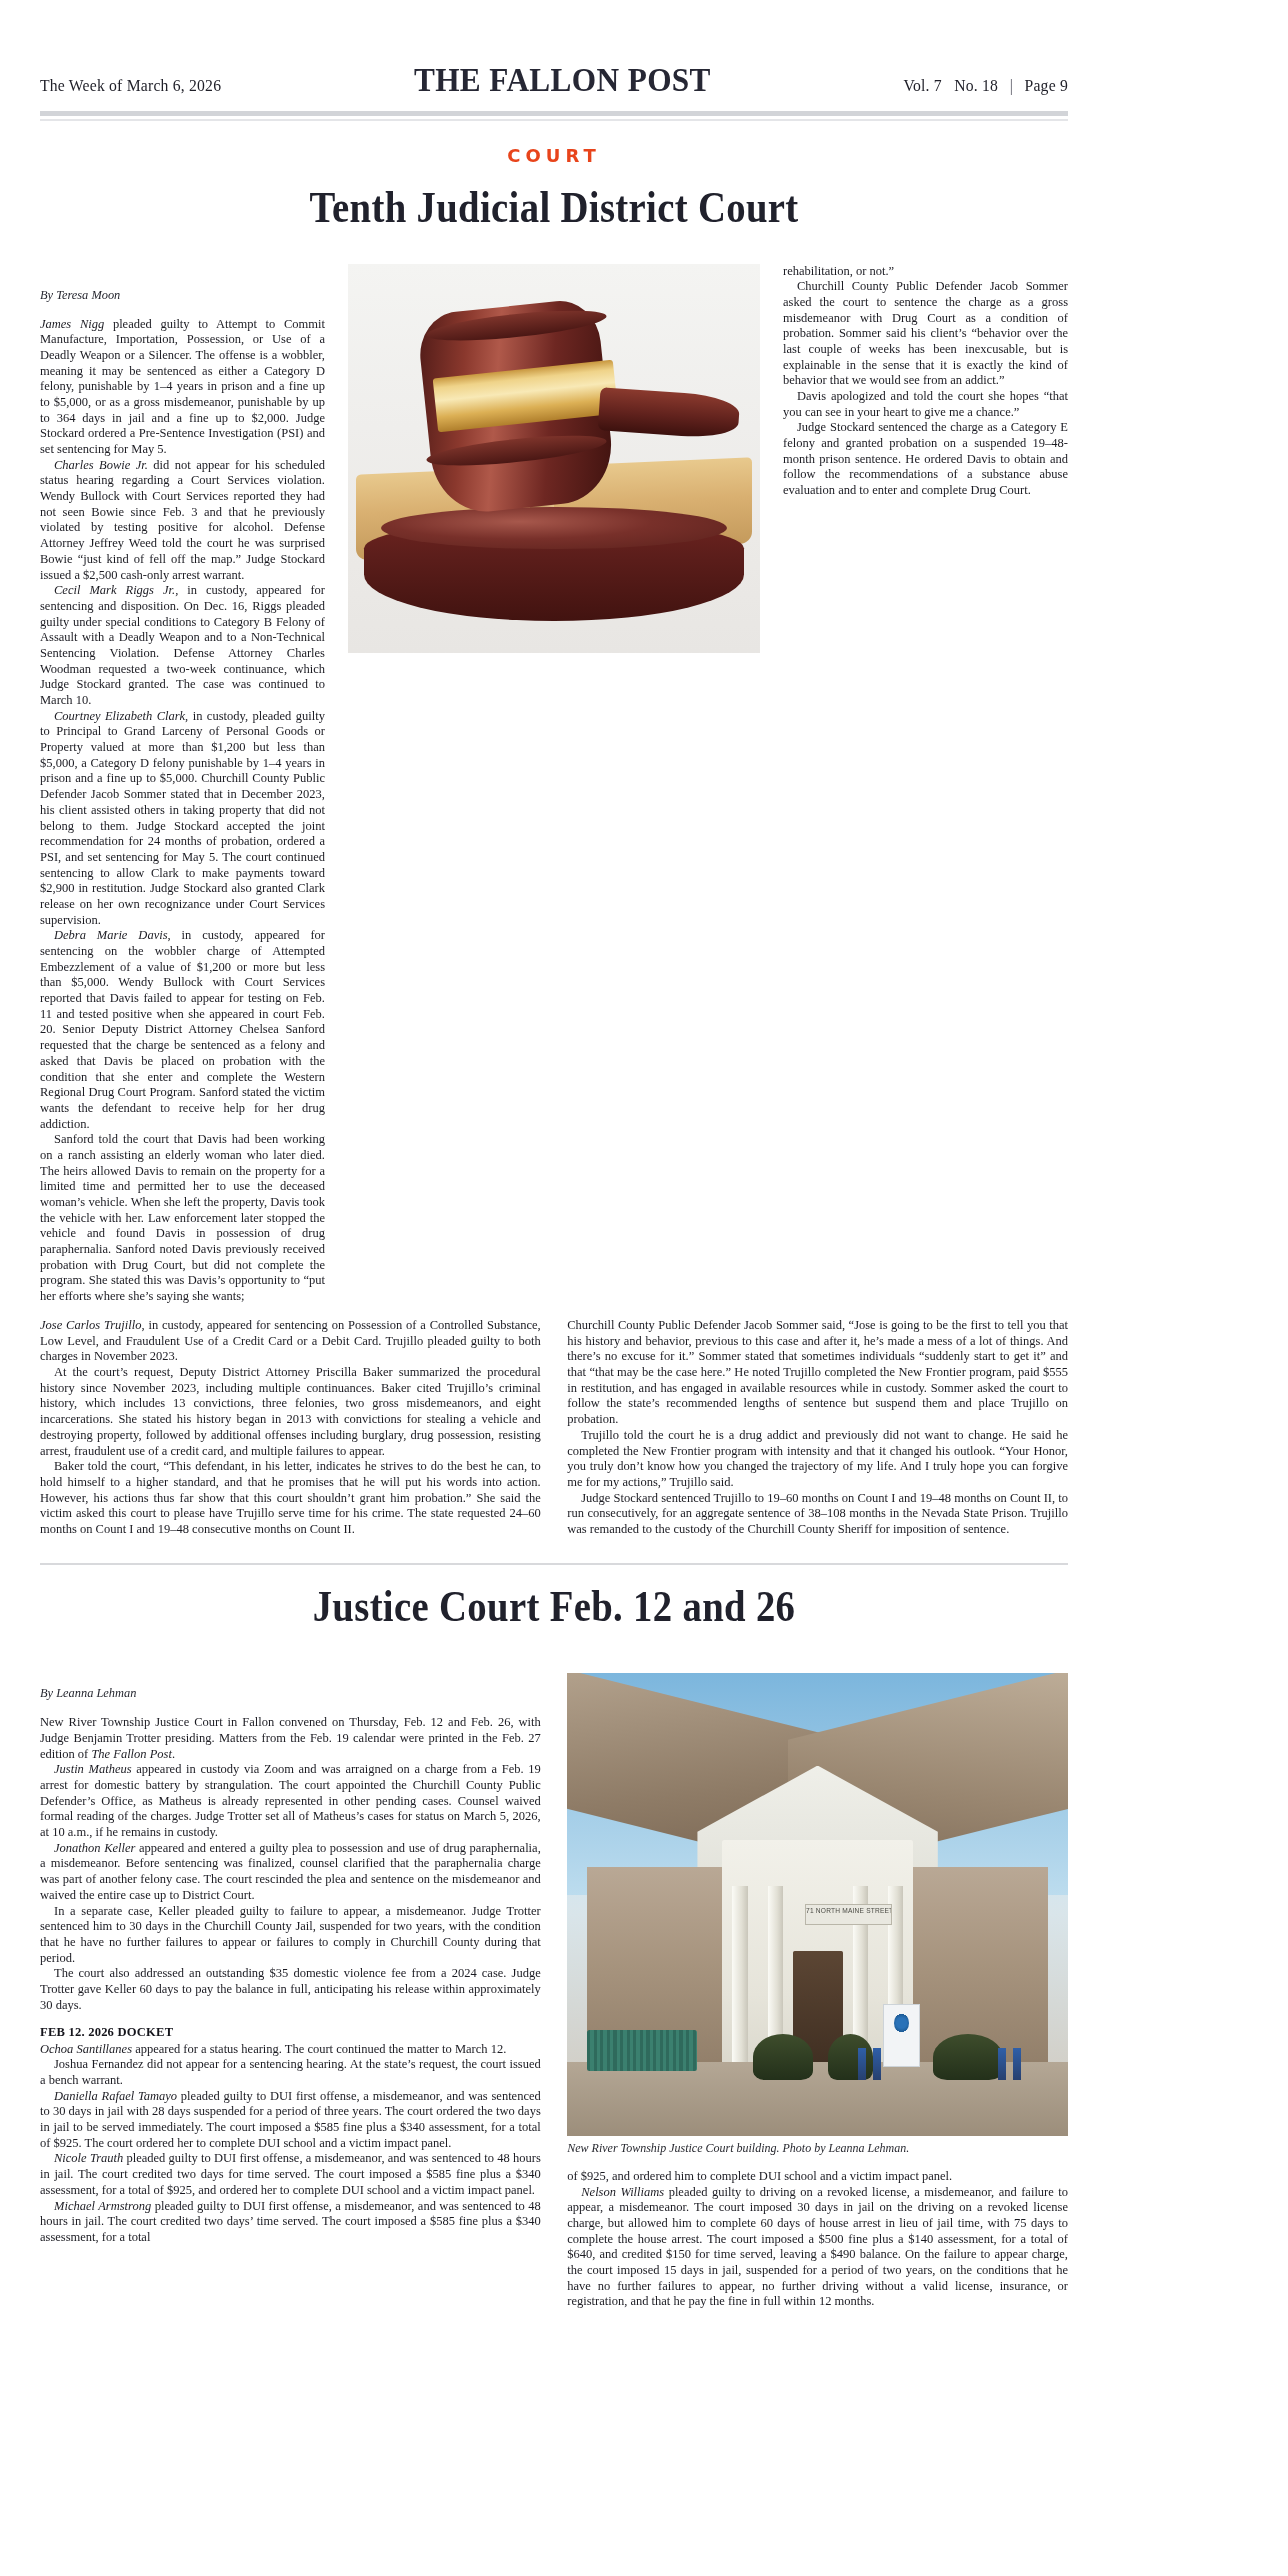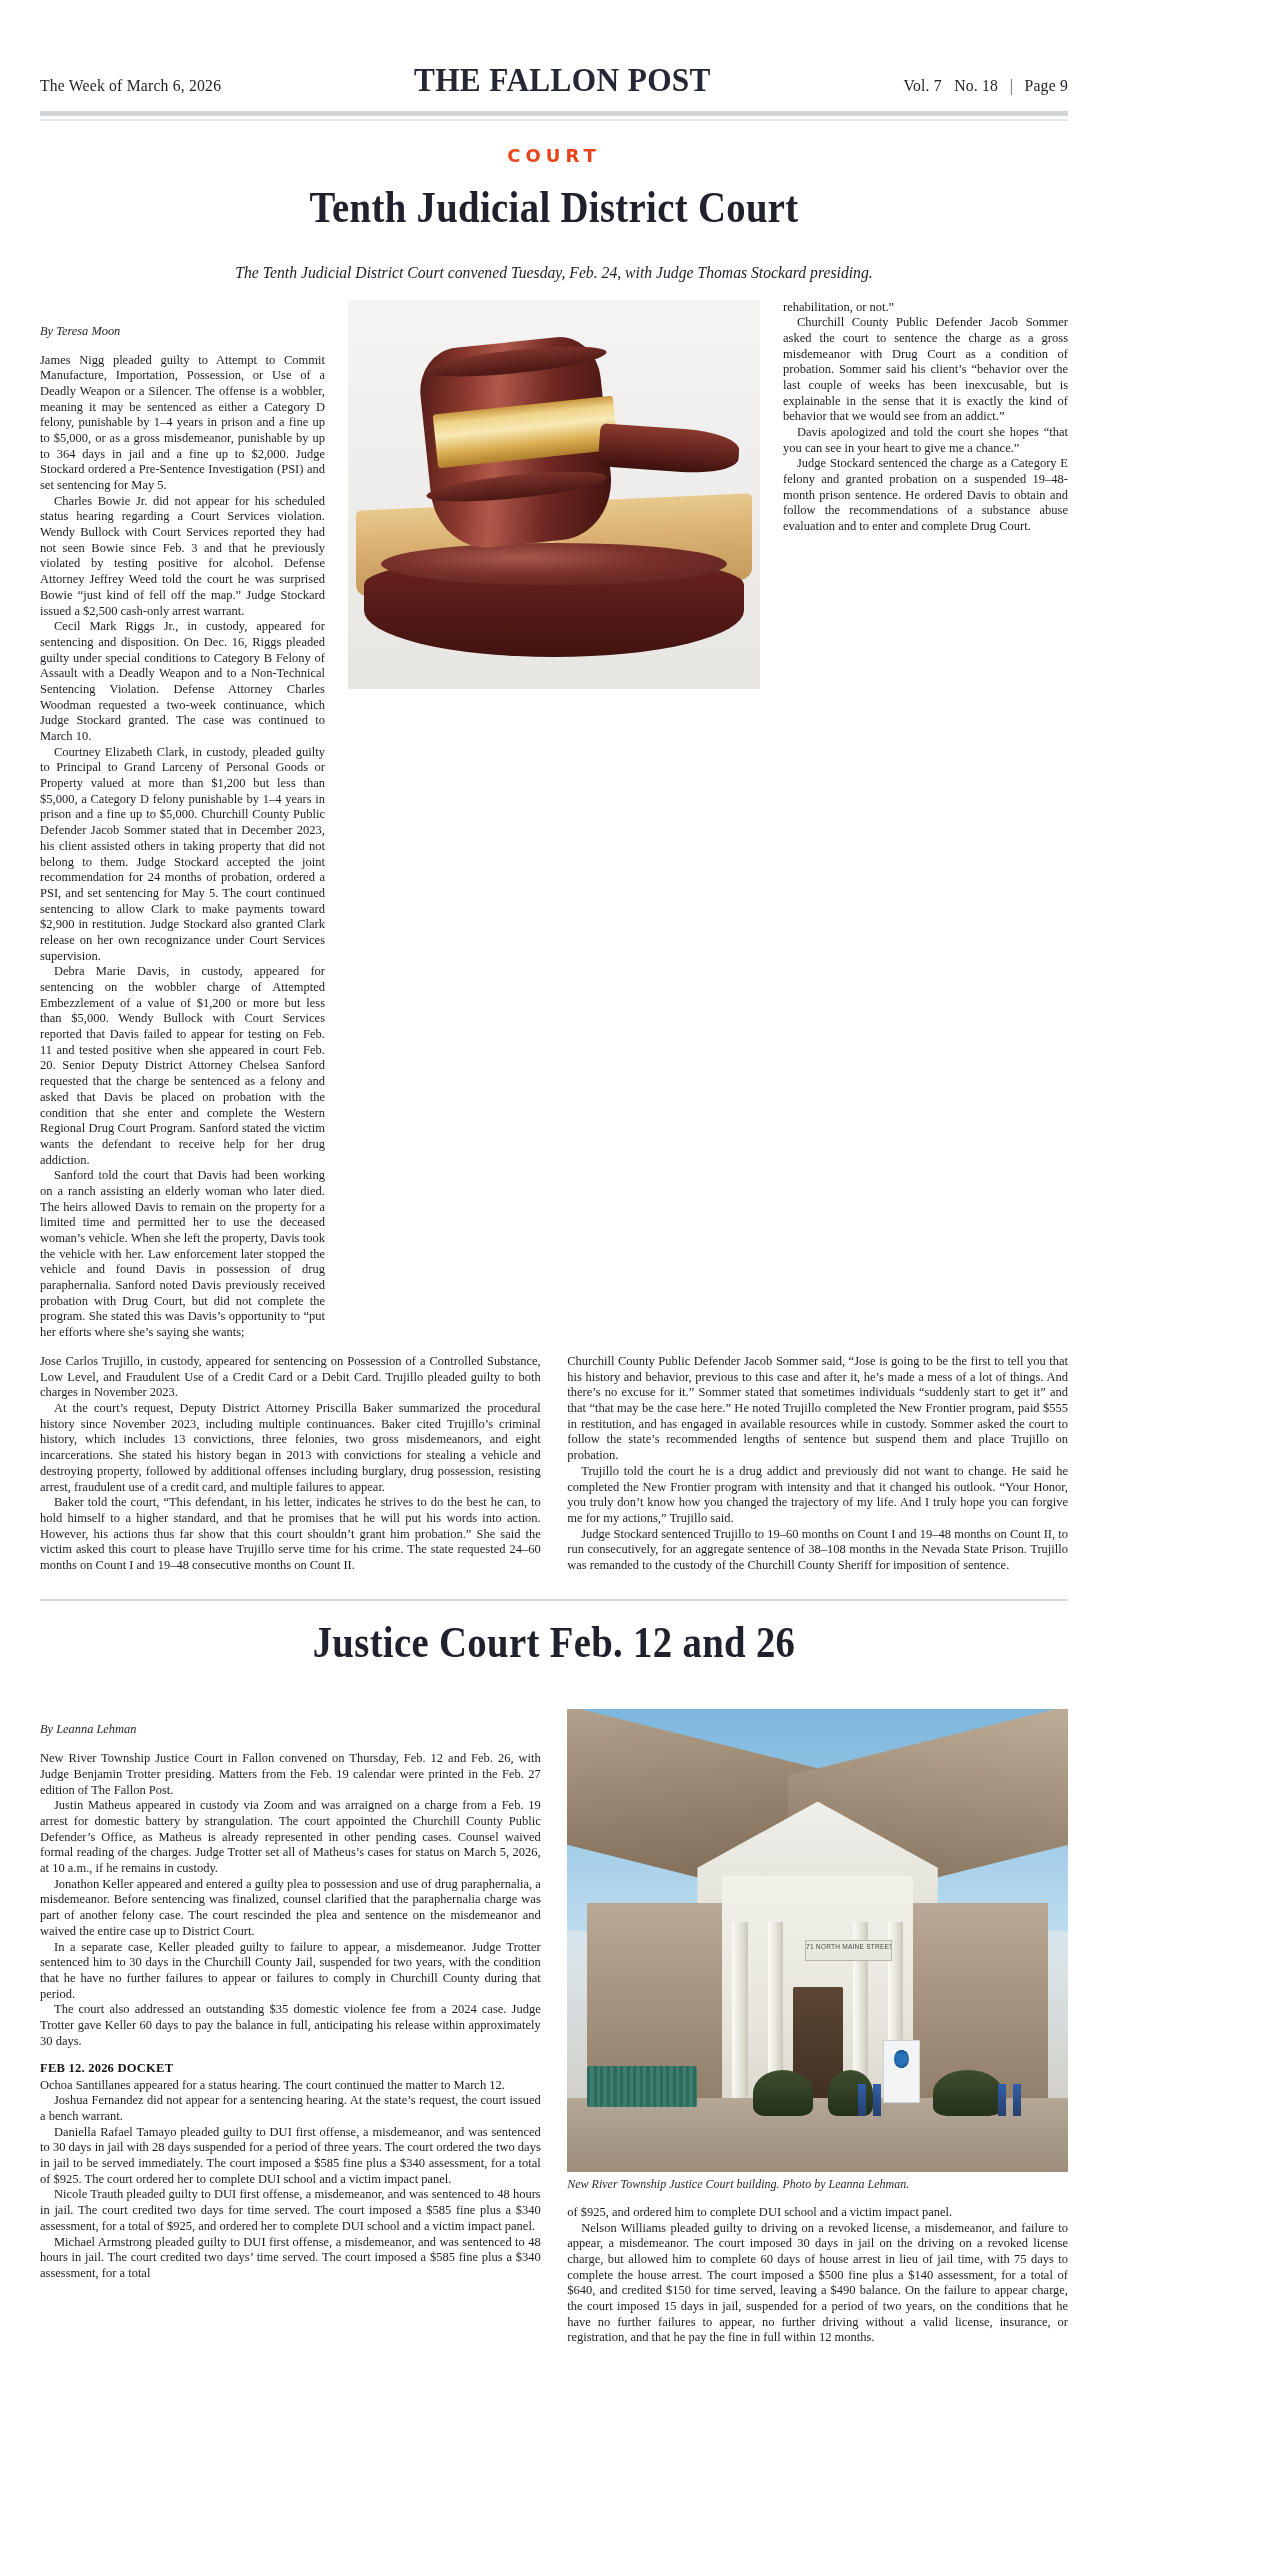--- a/index.html
+++ b/index.html
@@ -119,21 +119,21 @@
   p.bodytext {
     margin: 0;
     font-size: 12.5px;
     line-height: 1.255;
     text-align: justify;
     text-justify: inter-word;
     hyphens: none;
     color: #1b1b22;
   }
   p.bodytext + p.bodytext { text-indent: 14px; }
-  p.bodytext .nm { }
+  p.bodytext .nm { font-style: italic; }
 
   
   .photo-gavel {
     width: 100%;
     height: 389px;
     margin-bottom: 8.3px;
     background:
       radial-gradient(ellipse 62% 40% at 50% 88%, rgba(90,30,26,.0) 0 40%, rgba(0,0,0,0) 41%),
       linear-gradient(180deg,#f4f4f2 0%, #efeeec 42%, #eceae7 70%, #e8e6e3 100%);
     position: relative;
@@ -300,21 +300,20 @@
       <span>No. 18</span>
       <span class="sep">|</span>
       <span>Page 9</span>
     </div>
   </div>
   <div class="rule-thick"></div>
   <div class="rule-thin"></div>
 
   <div class="kicker">COURT</div>
   <h1 class="headline">Tenth Judicial District Court</h1>
-  <div class="deck">The Tenth Judicial District Court convened Tuesday, Feb. 24, with Judge Thomas Stockard presiding.</div>
 
   <div class="cols3">
 
     <div class="col">
       <div class="byline">By Teresa Moon</div>
       <p class="bodytext"><span class="nm">James Nigg</span> pleaded guilty to Attempt to Commit Manufacture, Importation, Possession, or Use of a Deadly Weapon or a Silencer. The offense is a wobbler, meaning it may be sentenced as either a Category D felony, punishable by 1–4 years in prison and a fine up to $5,000, or as a gross misdemeanor, punishable by up to 364 days in jail and a fine up to $2,000. Judge Stockard ordered a Pre-Sentence Investigation (PSI) and set sentencing for May 5.</p>
       <p class="bodytext"><span class="nm">Charles Bowie Jr.</span> did not appear for his scheduled status hearing regarding a Court Services violation. Wendy Bullock with Court Services reported they had not seen Bowie since Feb. 3 and that he previously violated by testing positive for alcohol. Defense Attorney Jeffrey Weed told the court he was surprised Bowie “just kind of fell off the map.” Judge Stockard issued a $2,500 cash-only arrest warrant.</p>
       <p class="bodytext"><span class="nm">Cecil Mark Riggs Jr.</span>, in custody, appeared for sentencing and disposition. On Dec. 16, Riggs pleaded guilty under special conditions to Category B Felony of Assault with a Deadly Weapon and to a Non-Technical Sentencing Violation. Defense Attorney Charles Woodman requested a two-week continuance, which Judge Stockard granted. The case was continued to March 10.</p>
       <p class="bodytext"><span class="nm">Courtney Elizabeth Clark</span>, in custody, pleaded guilty to Principal to Grand Larceny of Personal Goods or Property valued at more than $1,200 but less than $5,000, a Category D felony punishable by 1–4 years in prison and a fine up to $5,000. Churchill County Public Defender Jacob Sommer stated that in December 2023, his client assisted others in taking property that did not belong to them. Judge Stockard accepted the joint recommendation for 24 months of probation, ordered a PSI, and set sentencing for May 5. The court continued sentencing to allow Clark to make payments toward $2,900 in restitution. Judge Stockard also granted Clark release on her own recognizance under Court Services supervision.</p>
       <p class="bodytext"><span class="nm">Debra Marie Davis</span>, in custody, appeared for sentencing on the wobbler charge of Attempted Embezzlement of a value of $1,200 or more but less than $5,000. Wendy Bullock with Court Services reported that Davis failed to appear for testing on Feb. 11 and tested positive when she appeared in court Feb. 20. Senior Deputy District Attorney Chelsea Sanford requested that the charge be sentenced as a felony and asked that Davis be placed on probation with the condition that she enter and complete the Western Regional Drug Court Program. Sanford stated the victim wants the defendant to receive help for her drug addiction.</p>

